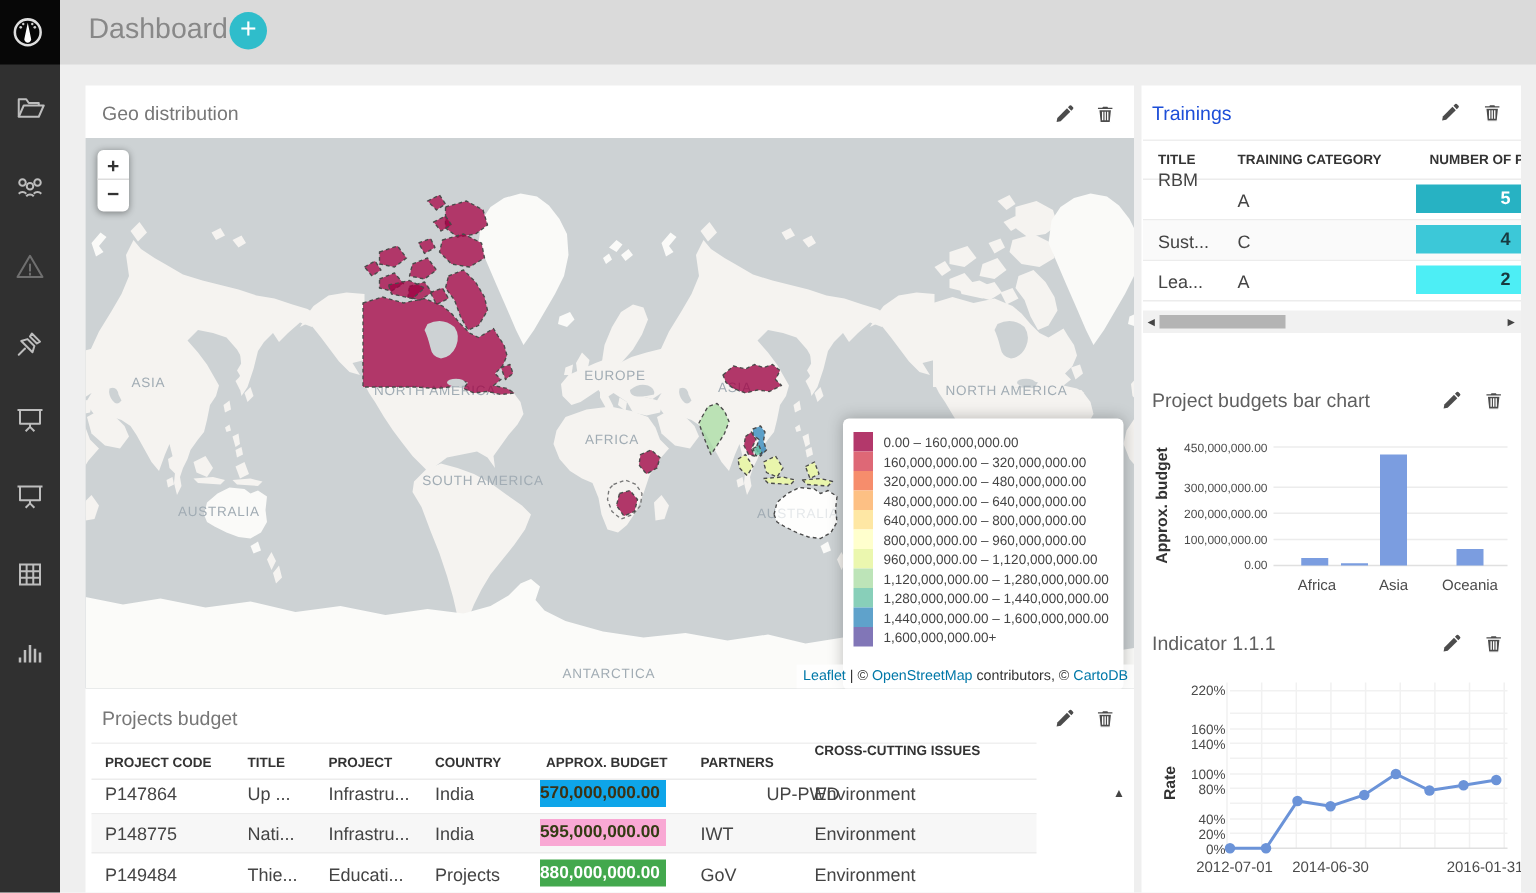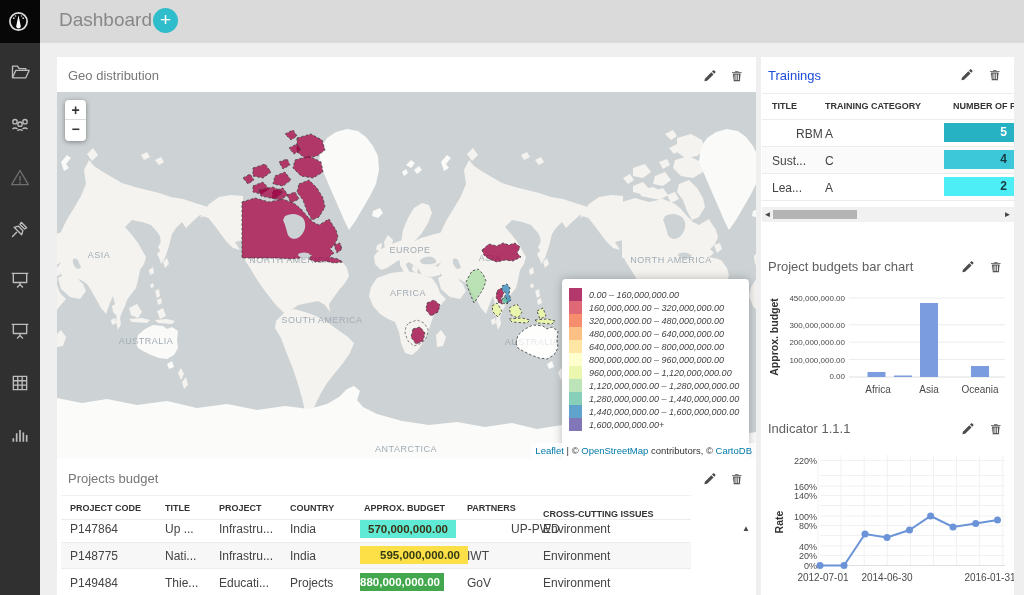--- a/index.html
+++ b/index.html
@@ -182,21 +182,21 @@
 </g>
 <path d="M228,124 Q238,119 246,126 Q250,132 247,139 Q244,146 237,147 Q231,146 230,140 Q228,132 226,128 Z" fill="#cdd2d4"></path>
 <ellipse cx="247" cy="163" rx="6" ry="2.5" fill="#cdd2d4"></ellipse>
 </svg>
 
 <div class="abs" style="left:8px;top:8px;width:21px;height:41px;background:#fff;border-radius:4px;box-shadow:0 1px 5px rgba(0,0,0,0.4);">
  <div style="height:20px;border-bottom:1px solid #ddd;text-align:center;font-size:14px;font-weight:bold;color:#333;line-height:20px;">+</div>
  <div style="height:20px;text-align:center;font-size:14px;font-weight:bold;color:#333;line-height:18px;">−</div>
 </div>
 
-<div class="abs" id="maplegend" style="left:505px;top:187px;width:187px;height:181px;background:#fff;border-radius:4px;box-shadow:0 0 10px rgba(0,0,0,0.25);padding:9px 0 12px 7px;font-size:9px;color:#444;line-height:13px;font-style:italic;">
+<div class="abs" id="maplegend" style="left:505px;top:187px;width:187px;height:181px;background:#fff;border-radius:4px;box-shadow:0 0 10px rgba(0,0,0,0.25);padding:9px 0 12px 7px;font-size:9px;color:#444;line-height:13px;">
  <div class="lr"><i style="background:#b3386b"></i>0.00 – 160,000,000.00</div>
  <div class="lr"><i style="background:#de6876"></i>160,000,000.00 – 320,000,000.00</div>
  <div class="lr"><i style="background:#f68d6c"></i>320,000,000.00 – 480,000,000.00</div>
  <div class="lr"><i style="background:#fdc084"></i>480,000,000.00 – 640,000,000.00</div>
  <div class="lr"><i style="background:#fee7a4"></i>640,000,000.00 – 800,000,000.00</div>
  <div class="lr"><i style="background:#ffffcd"></i>800,000,000.00 – 960,000,000.00</div>
  <div class="lr"><i style="background:#ebf7af"></i>960,000,000.00 – 1,120,000,000.00</div>
  <div class="lr"><i style="background:#bde4b8"></i>1,120,000,000.00 – 1,280,000,000.00</div>
  <div class="lr"><i style="background:#88cfb9"></i>1,280,000,000.00 – 1,440,000,000.00</div>
  <div class="lr"><i style="background:#5fa2cb"></i>1,440,000,000.00 – 1,600,000,000.00</div>
@@ -215,21 +215,21 @@
 <div id="trainings">
  <div class="thead" style="left:772px;top:101px;">TITLE</div>
  <div class="thead" style="left:825px;top:101px;">TRAINING CATEGORY</div>
  <div class="thead" style="left:953px;top:101px;width:61px;overflow:hidden;white-space:nowrap;">NUMBER OF PA</div>
  <div class="hr" style="left:762px;top:93px;width:252px;background:#eee;"></div>
  <div class="hr" style="left:762px;top:119px;width:252px;"></div>
  <div class="hr" style="left:762px;top:146px;width:252px;"></div>
  <div class="hr" style="left:762px;top:173px;width:252px;"></div>
  <div class="hr" style="left:762px;top:200px;width:252px;"></div>
  <div class="abs" style="left:762px;top:147px;width:252px;height:26px;background:#fafafa;"></div>
- <div class="tcell" style="left:772px;top:127px;margin-left:24px;">RBM</div>
+ <div class="tcell" style="left:772px;top:113px;">RBM</div>
  <div class="tcell" style="left:825px;top:127px;">A</div>
  <div class="tcell" style="left:772px;top:154px;">Sust...</div>
  <div class="tcell" style="left:825px;top:154px;">C</div>
  <div class="tcell" style="left:772px;top:181px;">Lea...</div>
  <div class="tcell" style="left:825px;top:181px;">A</div>
  <div class="abs" style="left:944px;top:123px;width:70px;height:19px;background:#27b2c3;color:#fff;font-size:12px;font-weight:bold;text-align:right;line-height:19px;padding-right:7px;">5</div>
  <div class="abs" style="left:944px;top:150px;width:70px;height:19px;background:#3cc8d8;color:#173a40;font-size:12px;font-weight:bold;text-align:right;line-height:19px;padding-right:7px;">4</div>
  <div class="abs" style="left:944px;top:177px;width:70px;height:19px;background:#4deef5;color:#173a40;font-size:12px;font-weight:bold;text-align:right;line-height:19px;padding-right:7px;">2</div>
  <div class="abs" style="left:762px;top:207px;width:252px;height:15px;background:#f1f1f1;"></div>
  <div class="abs" style="left:773px;top:210px;width:84px;height:9px;background:#b4b4b4;"></div>
@@ -316,38 +316,38 @@
  </g>
  <text x="22" y="72" fill="#333" font-size="10.5" font-weight="bold" text-anchor="middle" transform="rotate(-90 22 72)">Rate</text>
 </svg>
 <div id="projtable">
  <div class="thead" style="left:70px;top:503px;">PROJECT CODE</div>
  <div class="thead" style="left:165px;top:503px;">TITLE</div>
  <div class="thead" style="left:219px;top:503px;">PROJECT</div>
  <div class="thead" style="left:290px;top:503px;">COUNTRY</div>
  <div class="thead" style="left:345px;top:503px;width:100px;text-align:right;">APPROX. BUDGET</div>
  <div class="thead" style="left:467px;top:503px;">PARTNERS</div>
- <div class="thead" style="left:543px;top:509px;">CROSS-CUTTING ISSUES</div>
+ <div class="thead" style="left:543px;top:495px;">CROSS-CUTTING ISSUES</div>
  <div class="hr" style="left:61px;top:495px;width:630px;background:#f0f0f0;"></div>
  <div class="hr" style="left:61px;top:519px;width:630px;"></div>
  <div class="hr" style="left:61px;top:542px;width:630px;"></div>
  <div class="hr" style="left:61px;top:568px;width:630px;"></div>
  <div class="abs" style="left:61px;top:543px;width:630px;height:25px;background:#f7f7f7;"></div>
  <div class="tcell" style="left:70px;top:522px;">P147864</div>
  <div class="tcell" style="left:165px;top:522px;">Up ...</div>
  <div class="tcell" style="left:219px;top:522px;">Infrastru...</div>
  <div class="tcell" style="left:290px;top:522px;">India</div>
- <div class="abs" style="left:360px;top:520px;width:96px;height:18px;background:#5eead4;color:#3c3214;font-size:11.5px;font-weight:bold;text-align:right;line-height:18px;padding-right:8px;">570,000,000.00</div>
+ <div class="abs" style="left:360px;top:520px;width:84px;height:18px;background:#0ea5e9;color:#3c3214;font-size:11.5px;font-weight:bold;text-align:right;line-height:18px;padding-right:8px;">570,000,000.00</div>
  <div class="tcell" style="left:467px;top:522px;margin-left:44px;">UP-PWD</div>
  <div class="tcell" style="left:543px;top:522px;">Environment</div>
  <div class="tcell" style="left:70px;top:549px;">P148775</div>
  <div class="tcell" style="left:165px;top:549px;">Nati...</div>
  <div class="tcell" style="left:219px;top:549px;">Infrastru...</div>
  <div class="tcell" style="left:290px;top:549px;">India</div>
- <div class="abs" style="left:360px;top:546px;width:108px;height:18px;background:#fde047;color:#333b13;font-size:11.5px;font-weight:bold;text-align:right;line-height:18px;padding-right:8px;">595,000,000.00</div>
+ <div class="abs" style="left:360px;top:546px;width:84px;height:18px;background:#f9a8d4;color:#333b13;font-size:11.5px;font-weight:bold;text-align:right;line-height:18px;padding-right:8px;">595,000,000.00</div>
  <div class="tcell" style="left:467px;top:549px;">IWT</div>
  <div class="tcell" style="left:543px;top:549px;">Environment</div>
  <div class="tcell" style="left:70px;top:576px;">P149484</div>
  <div class="tcell" style="left:165px;top:576px;">Thie...</div>
  <div class="tcell" style="left:219px;top:576px;">Educati...</div>
  <div class="tcell" style="left:290px;top:576px;">Projects</div>
  <div class="abs" style="left:360px;top:573px;width:84px;height:18px;background:#43a84d;color:#fff;font-size:11.5px;font-weight:bold;text-align:right;line-height:18px;padding-right:8px;">880,000,000.00</div>
  <div class="tcell" style="left:467px;top:576px;">GoV</div>
  <div class="tcell" style="left:543px;top:576px;">Environment</div>
  <div class="abs" style="left:742px;top:524px;color:#444;font-size:8px;">▲</div>

